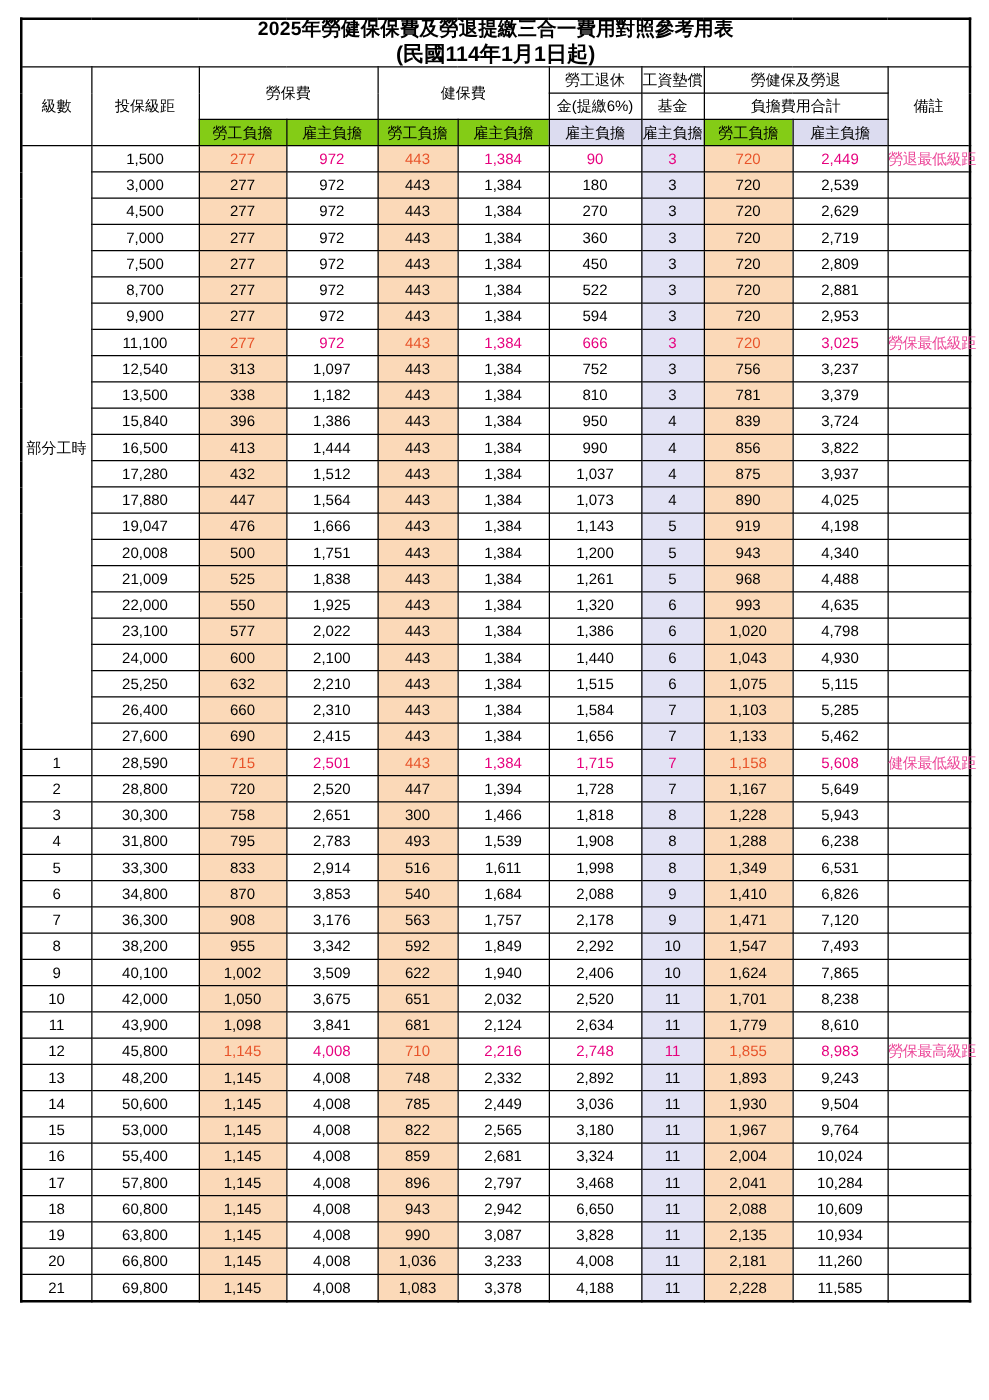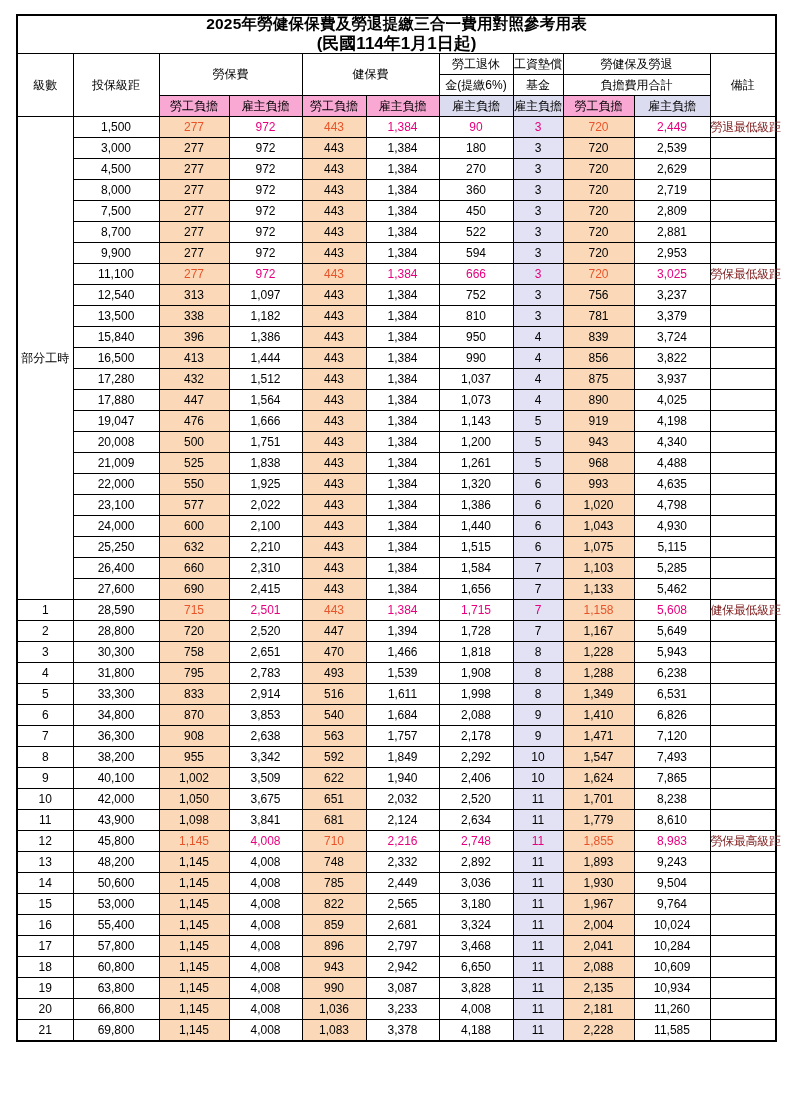--- a/index.html
+++ b/index.html
@@ -47,35 +47,35 @@
     margin-top:3px;
   }
   .hdr{
     font-size:12.5px;
     font-weight:normal;
   }
   .hdr-small{
     font-size:11px;
   }
   .sub-orange{
-    background:#f9a8d4;
+    background:#84cc16;
     font-size:11.5px;
   }
   .sub-purple{
     background:#dcdcf0;
     font-size:11.5px;
   }
   .cell-orange{ background:#fbd9b8; }
   .cell-purple{ background:#e2e2f4; }
   .cell-white{ background:#ffffff; }
   .red{ color:#e8542a; }
   .magenta{ color:#e6007e; }
   .note{
     font-size:9px;
-    color:#7f1d1d;
+    color:#ec4899;
     white-space:nowrap;
     letter-spacing:-0.3px;
   }
   .lvl{ font-size:12.5px; }
   .wage{ font-size:12.5px;margin-left:47px; }
   .vert-label{
     font-size:12.5px;
     writing-mode:horizontal-tb;
   }
   
@@ -174,21 +174,21 @@
           <td class="cell-white">972</td>
           <td class="cell-orange">443</td>
           <td class="cell-white">1,384</td>
           <td class="cell-white">270</td>
           <td class="cell-purple">3</td>
           <td class="cell-orange">720</td>
           <td class="cell-white">2,629</td>
           <td class="note"></td>
         </tr>
         <tr>
-          <td class="wage">8,000</td>
+          <td class="wage">7,000</td>
           <td class="cell-orange">277</td>
           <td class="cell-white">972</td>
           <td class="cell-orange">443</td>
           <td class="cell-white">1,384</td>
           <td class="cell-white">360</td>
           <td class="cell-purple">3</td>
           <td class="cell-orange">720</td>
           <td class="cell-white">2,719</td>
           <td class="note"></td>
         </tr>
@@ -444,21 +444,21 @@
           <td class="cell-purple">7</td>
           <td class="cell-orange">1,167</td>
           <td class="cell-white">5,649</td>
           <td class="note"></td>
         </tr>
         <tr>
           <td class="lvl">3</td>
           <td class="wage">30,300</td>
           <td class="cell-orange">758</td>
           <td class="cell-white">2,651</td>
-          <td class="cell-orange">470</td>
+          <td class="cell-orange">300</td>
           <td class="cell-white">1,466</td>
           <td class="cell-white">1,818</td>
           <td class="cell-purple">8</td>
           <td class="cell-orange">1,228</td>
           <td class="cell-white">5,943</td>
           <td class="note"></td>
         </tr>
         <tr>
           <td class="lvl">4</td>
           <td class="wage">31,800</td>
@@ -495,21 +495,21 @@
           <td class="cell-white">2,088</td>
           <td class="cell-purple">9</td>
           <td class="cell-orange">1,410</td>
           <td class="cell-white">6,826</td>
           <td class="note"></td>
         </tr>
         <tr>
           <td class="lvl">7</td>
           <td class="wage">36,300</td>
           <td class="cell-orange">908</td>
-          <td class="cell-white">2,638</td>
+          <td class="cell-white">3,176</td>
           <td class="cell-orange">563</td>
           <td class="cell-white">1,757</td>
           <td class="cell-white">2,178</td>
           <td class="cell-purple">9</td>
           <td class="cell-orange">1,471</td>
           <td class="cell-white">7,120</td>
           <td class="note"></td>
         </tr>
         <tr>
           <td class="lvl">8</td>

